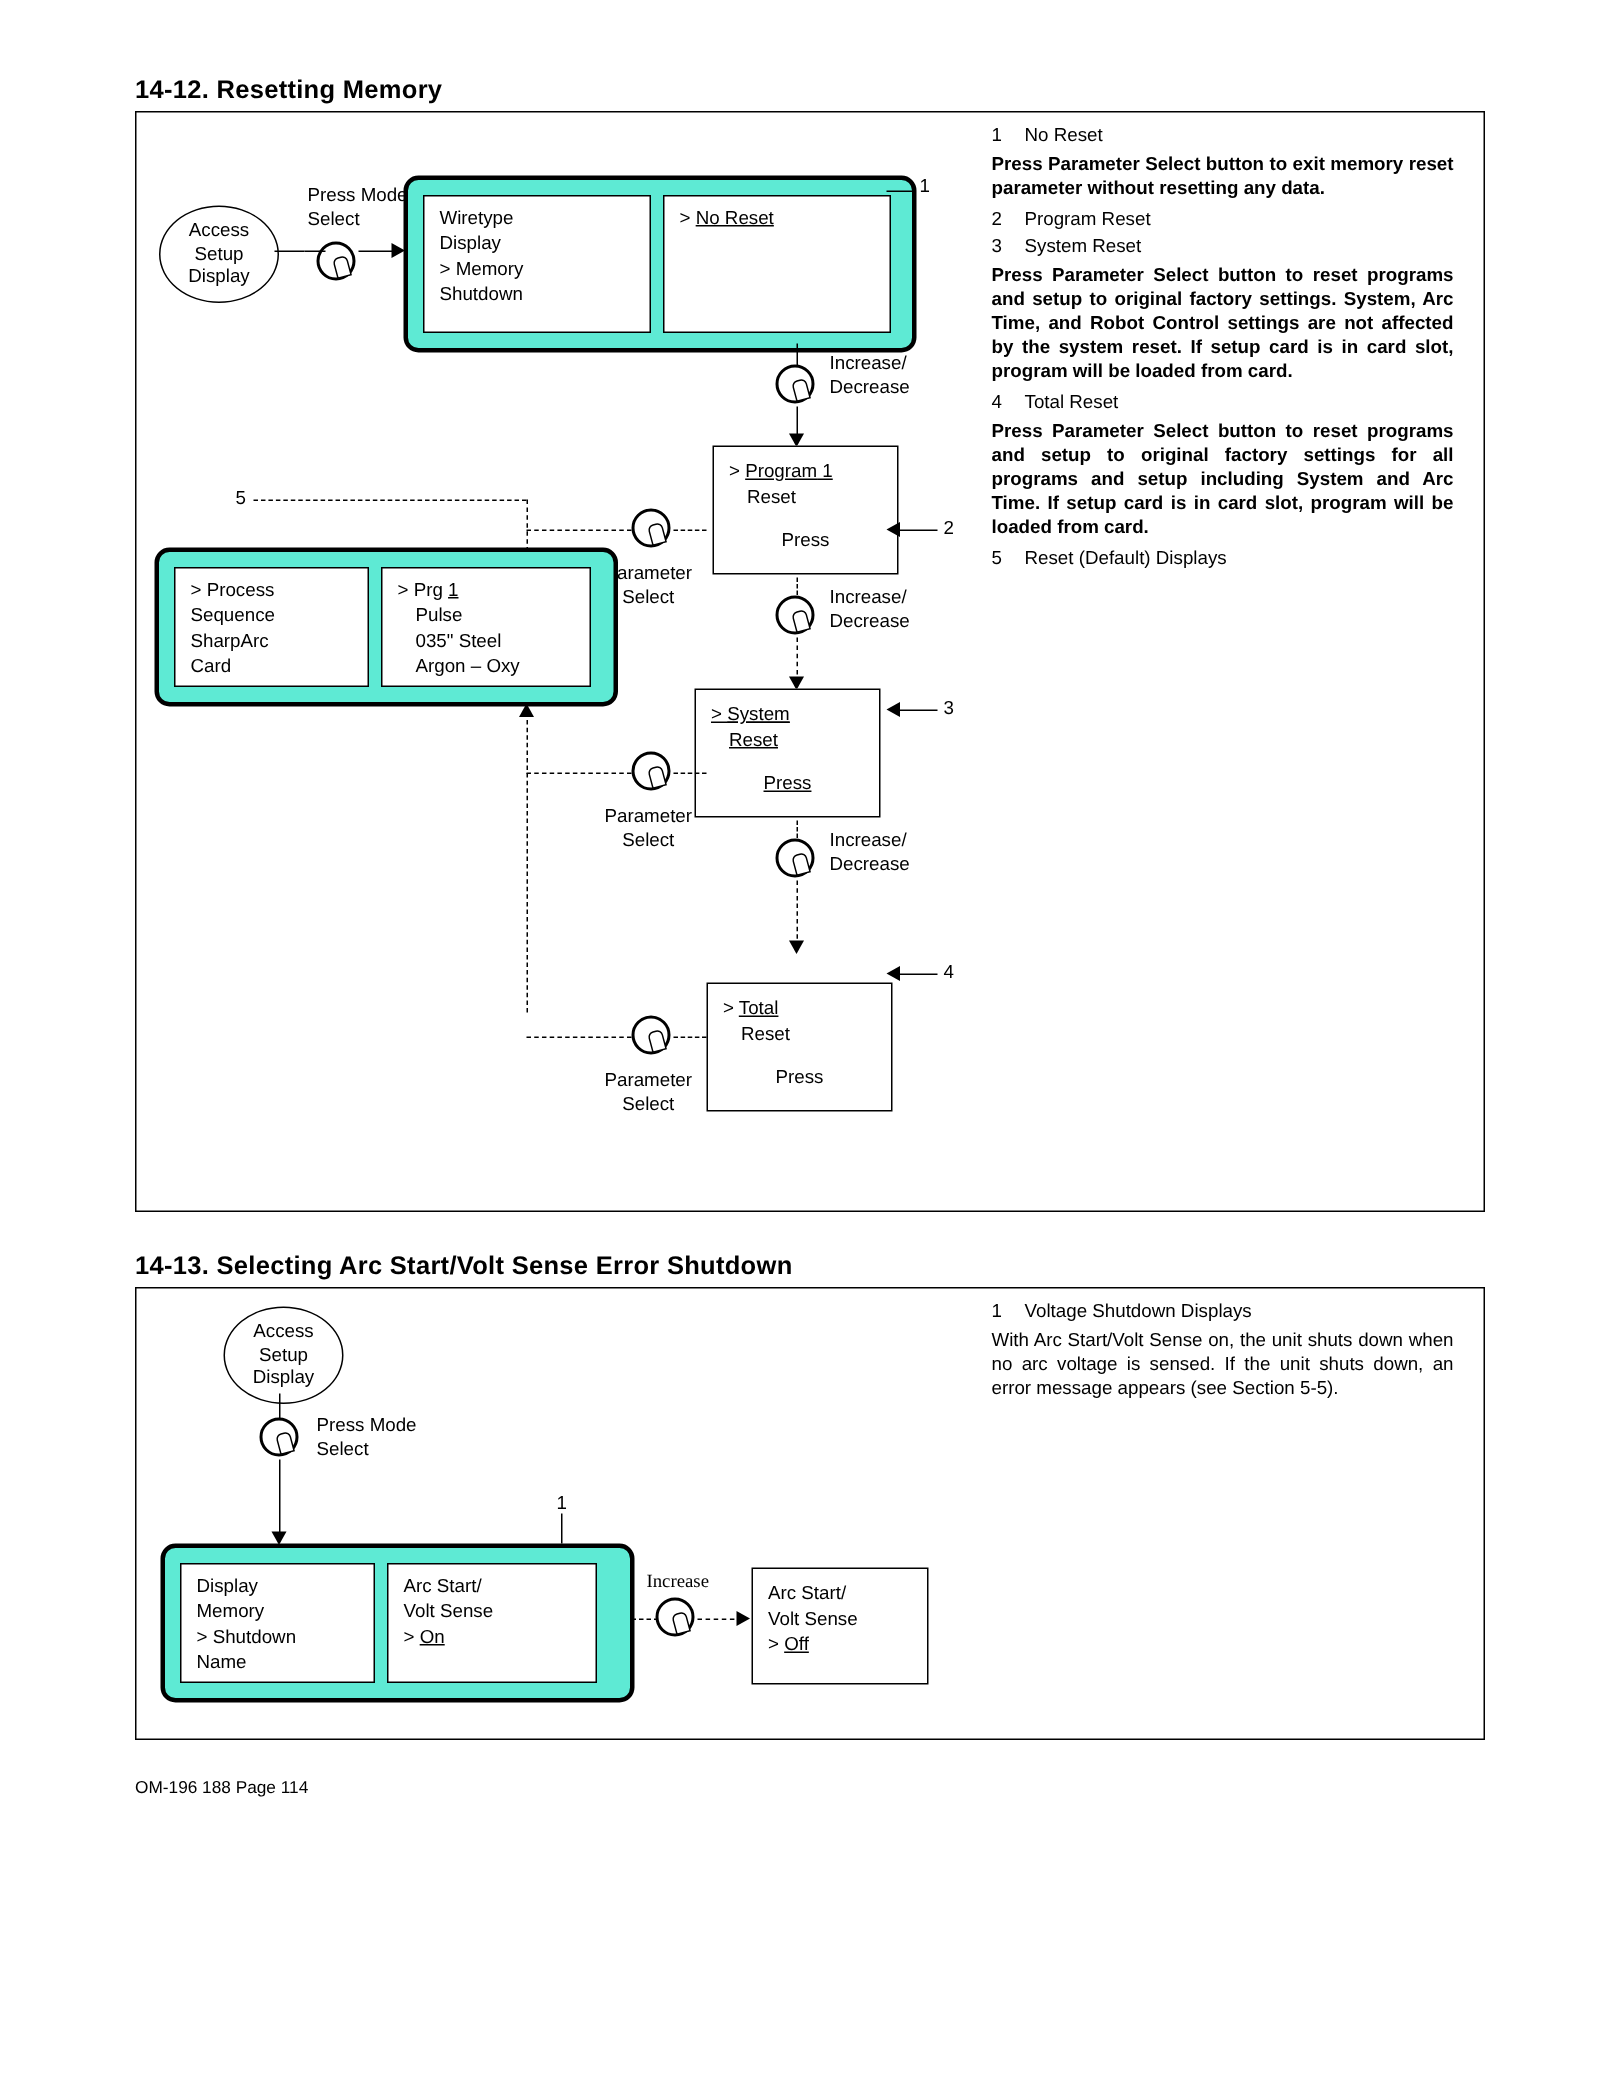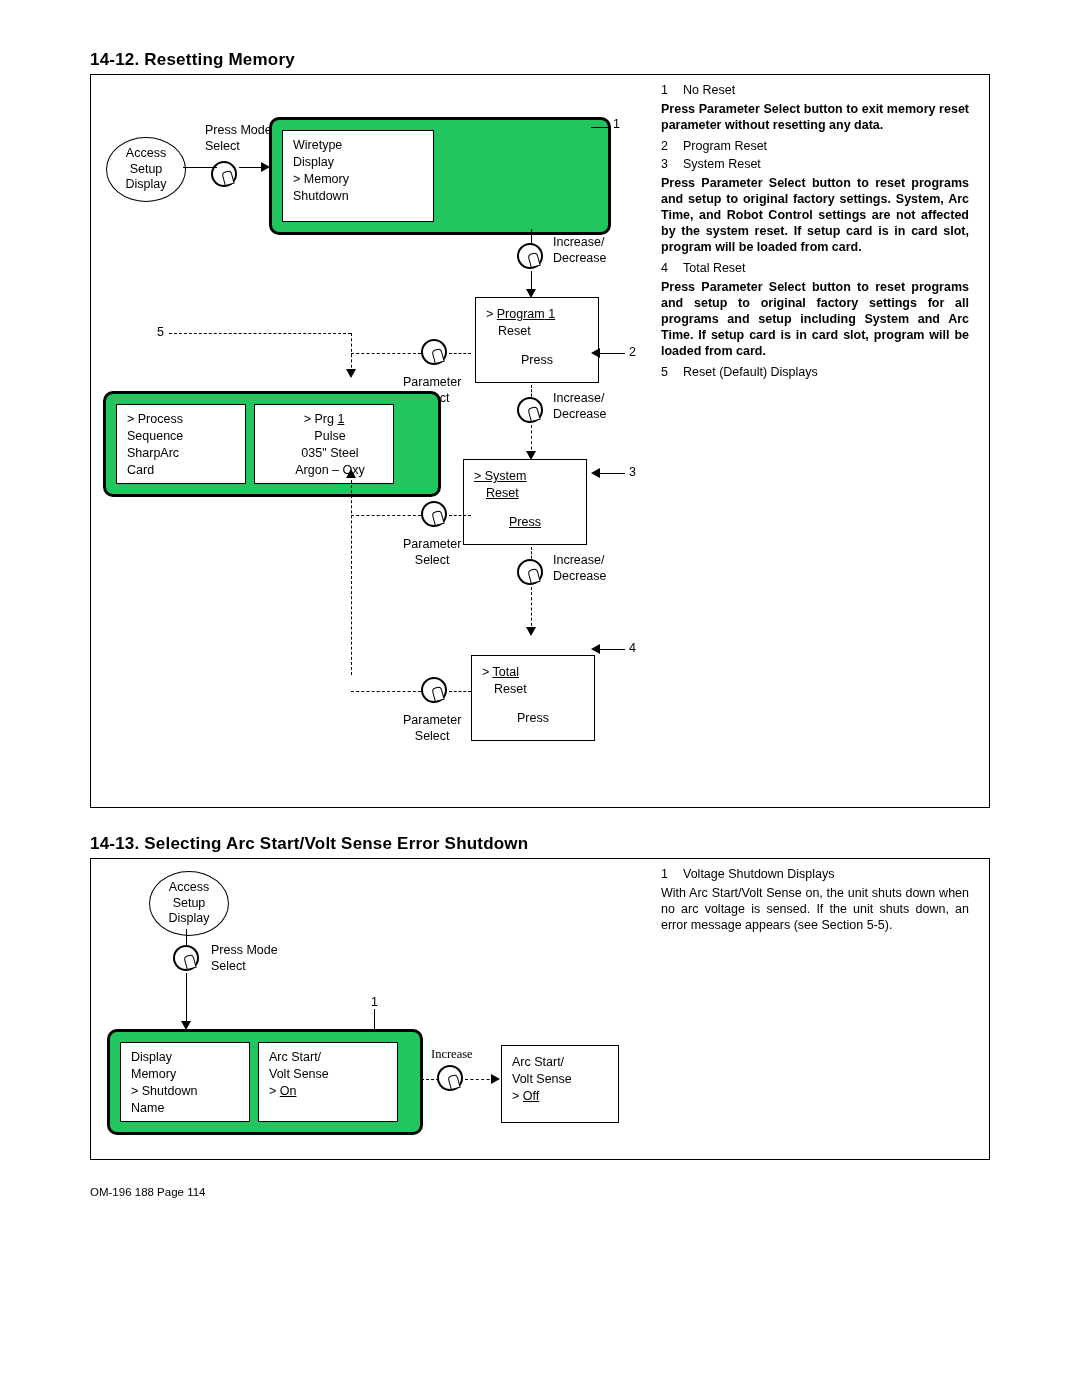--- a/index.html
+++ b/index.html
@@ -38,21 +38,21 @@
     background: #fff;
     padding: 8px 10px;
     font-size: 12.5px;
     line-height: 1.35;
     position: absolute;
   }
   .thick {
     border: 3px solid #000;
     border-radius: 10px;
     position: absolute;
-    background: #22c55e;
+    background: #5eead4;
   }
   .thick-inner {
     border: 1px solid #000;
     position: absolute;
     background: #fff;
     padding: 6px 10px;
     font-size: 12.5px;
     line-height: 1.35;
   }
   .lbl {
@@ -144,20 +144,23 @@
     </div>
   <div class="h-line" style="top:92px; left:112px; width:14px;"></div>
   <div class="h-line" style="top:92px; left:148px; width:24px;"></div>
   <div class="arrow-right" style="top:87px; left:170px;"></div>
 
   <div class="thick" style="top:42px; left:178px; width:336px; height:112px;">
     <div class="thick-inner" style="top:10px; left:10px; width:130px; height:78px; white-space:pre-line;">Wiretype
 Display
 &gt; Memory
    Shutdown</div>
+    <div class="thick-inner" style="top:10px; left:170px; width:130px; height:78px;">
+      <span>&gt; </span><span class="u">No Reset</span>
+    </div>
   </div>
 
   <div class="h-line" style="top:52px; left:500px; width:18px;"></div>
   <div class="lbl" style="top:42px; left:522px;">1</div>
 
   <div class="v-line" style="top:154px; left:440px; height:18px;"></div>
   <div class="knob" style="top:168px; left:426px;">
       <div class="ring"></div>
       <div class="hand"></div>
     </div>
@@ -184,26 +187,26 @@
 Select</div>
 
   <div class="h-dash" style="top:278px; left:260px; width:70px;"></div>
   <div class="h-dash" style="top:278px; left:358px; width:22px;"></div>
   <div class="v-dash" style="top:258px; left:260px; height:40px;"></div>
   <div class="h-dash" style="top:258px; left:78px; width:182px;"></div>
   <div class="arrow-down" style="top:294px; left:255px;"></div>
 
   <div class="lbl" style="top:250px; left:66px;">5</div>
 
-  <div class="thick" style="top:316px; left:12px; width:303px; height:100px;padding-left:29px;">
+  <div class="thick" style="top:290px; left:12px; width:303px; height:100px;">
     <div class="thick-inner" style="top:10px; left:10px; width:108px; height:66px; white-space:pre-line;">&gt; Process
    Sequence
    SharpArc
    Card</div>
-    <div class="thick-inner" style="top:10px; left:148px; width:118px; height:66px;text-align:center;">
+    <div class="thick-inner" style="top:10px; left:148px; width:118px; height:66px;">
       <div><span>&gt; Prg  </span><span class="u">1</span></div>
       <div style="white-space:pre-line; padding-left:12px;">Pulse
 035" Steel
 Argon – Oxy</div>
     </div>
   </div>
 
   <div class="v-dash" style="top:310px; left:440px; height:16px;"></div>
   <div class="knob" style="top:322px; left:426px;">
       <div class="ring"></div>

